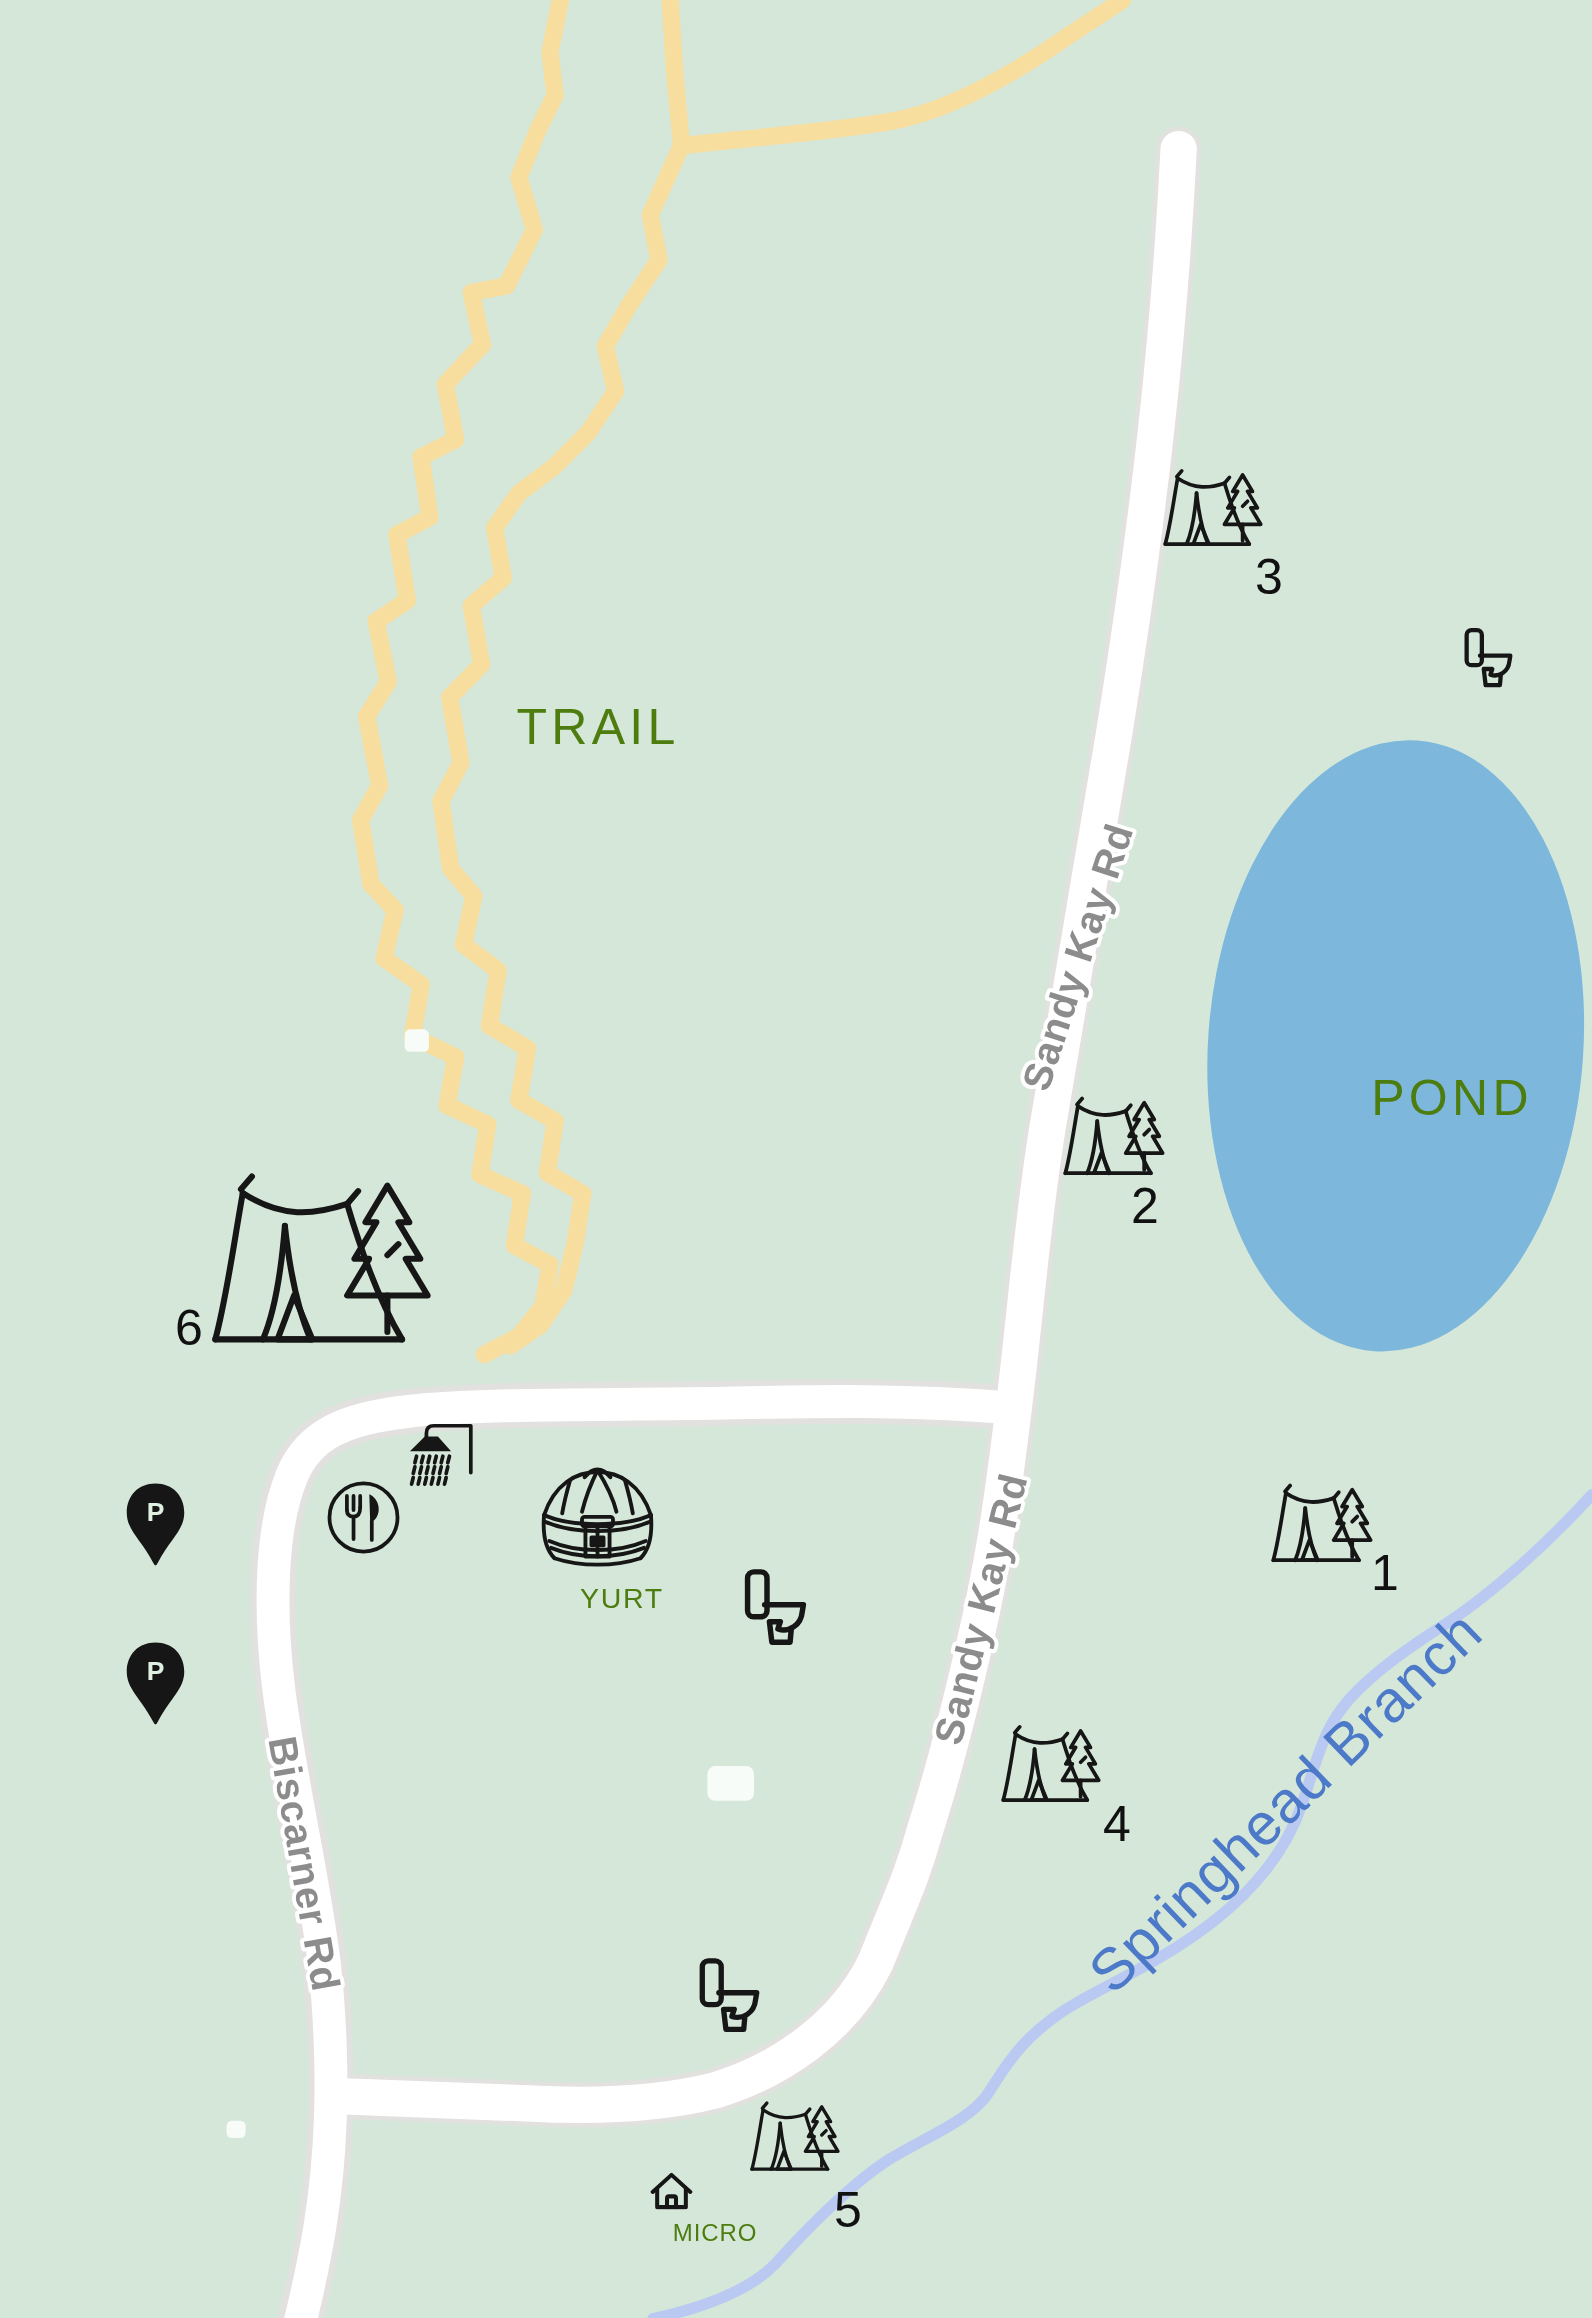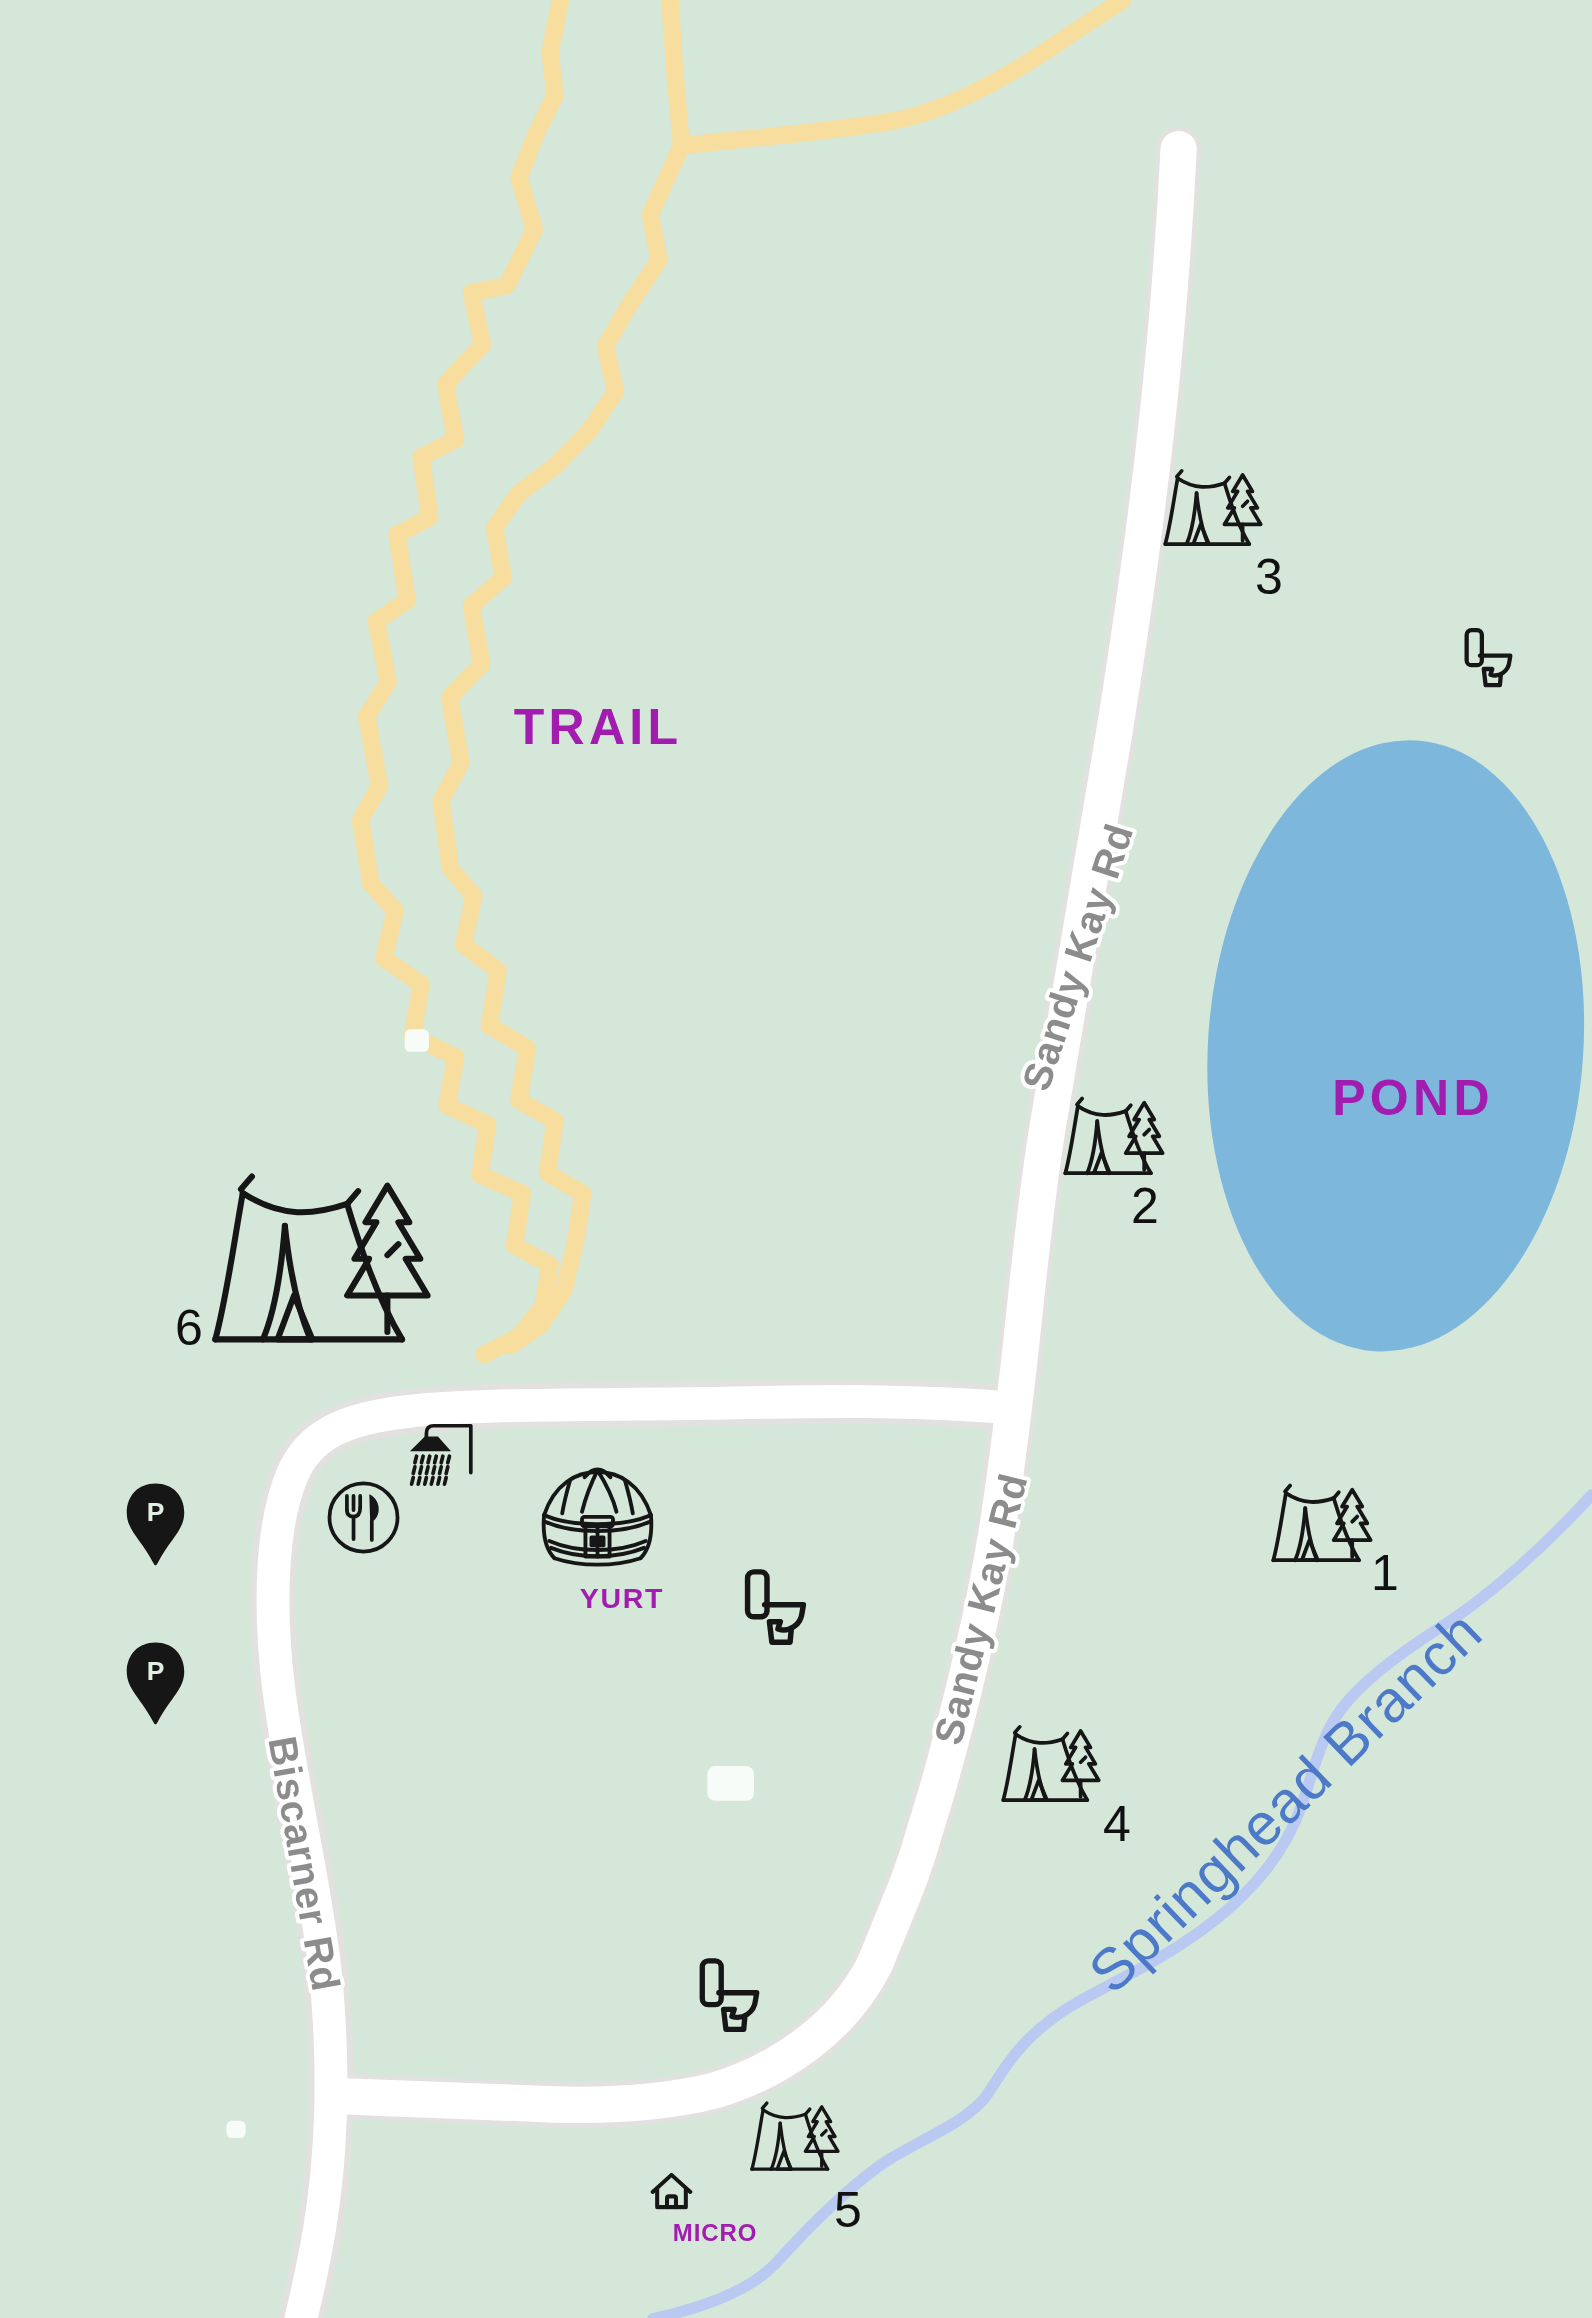--- a/index.html
+++ b/index.html
@@ -7,21 +7,21 @@
        font-family:"Liberation Sans",sans-serif;color:#161616;}
   #base{position:absolute;left:0;top:0;}
   .icon{position:absolute;--sw:4.5;}
   .icon svg{display:block;width:100%;height:100%;}
   #icon-defs path,#icon-defs rect,#icon-defs circle,#icon-defs line{
       fill:none;stroke:#161616;stroke-width:var(--sw,4.5);
       stroke-linecap:round;stroke-linejoin:round;}
   #icon-defs .fill{fill:#161616;stroke:none;}
   .camp-lg{--sw:3.3;}
   .maplabel{position:absolute;transform:translateX(-50%);white-space:nowrap;
-      color:#a21caf;line-height:1;font-weight:bold;}
+      color:#4d7c0f;line-height:1;}
   .num{position:absolute;transform:translateX(-50%);font-size:50px;line-height:1;color:#111;}
   .area-label{font-size:50px;letter-spacing:4.3px;}
   .small-label{font-size:28.5px;letter-spacing:1.7px;margin-left:24px;}
   .tiny-label{font-size:24px;letter-spacing:0.9px;margin-left:42px;}
   .roadtext{font-family:"Liberation Sans",sans-serif;font-size:46px;font-weight:bold;
       fill:#8c8c8c;stroke:#ffffff;stroke-width:9px;paint-order:stroke;stroke-linejoin:round;
       letter-spacing:1px;}
   .streamtext{font-family:"Liberation Sans",sans-serif;font-size:68px;fill:#4d7ac8;letter-spacing:1px;}
 </style>
 </head>
@@ -234,21 +234,21 @@
       </svg>
     </div>
 
   <div class="icon" style="left:650px;top:2172px;width:43px;height:38px">
       <svg viewBox="0 0 48 42">
         <use href="#sym-house"></use>
       </svg>
     </div>
 
   <div class="maplabel area-label" style="left:598px;top:702px">TRAIL</div>
-  <div class="maplabel area-label" style="left:1413px;top:1073px">POND</div>
+  <div class="maplabel area-label" style="left:1452px;top:1073px">POND</div>
 
   <div class="num" style="left:1385px;top:1548px">1</div>
   <div class="num" style="left:1145px;top:1181px">2</div>
   <div class="num" style="left:1269px;top:552px">3</div>
   <div class="num" style="left:1117px;top:1799px">4</div>
   <div class="num" style="left:848px;top:2185px">5</div>
   <div class="num" style="left:189px;top:1303px">6</div>
 
   <div class="maplabel small-label" style="left:598px;top:1584px">YURT</div>
   <div class="maplabel tiny-label" style="left:673px;top:2221px">MICRO</div>

